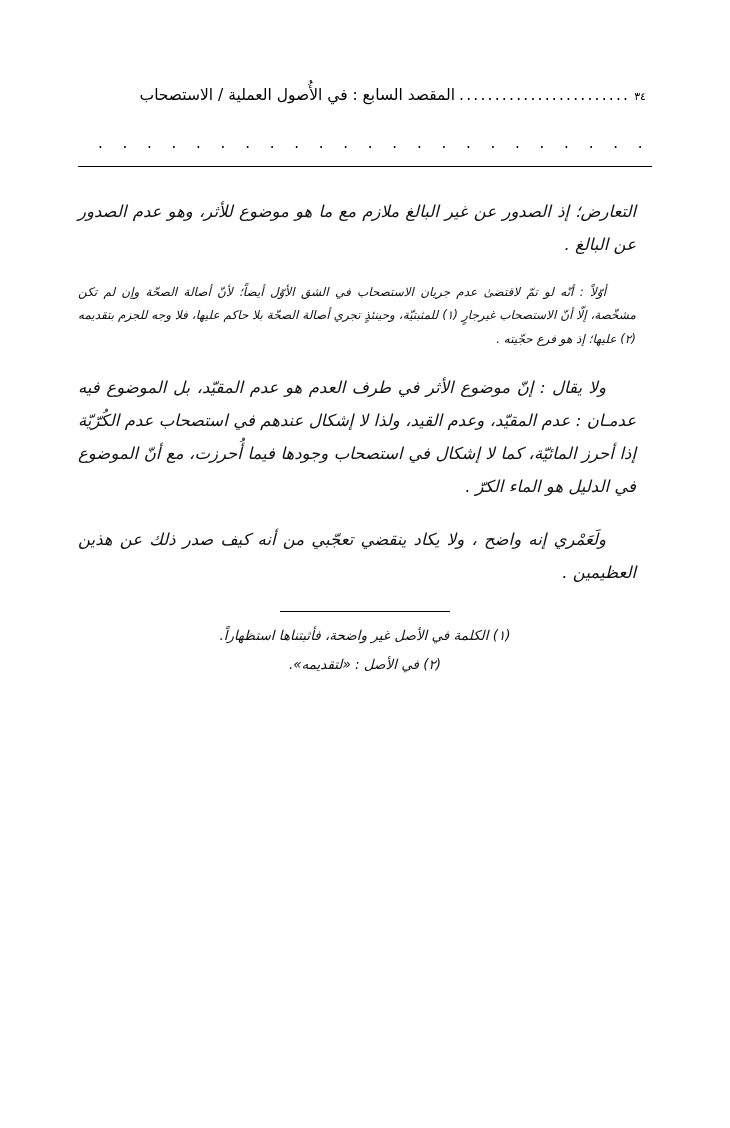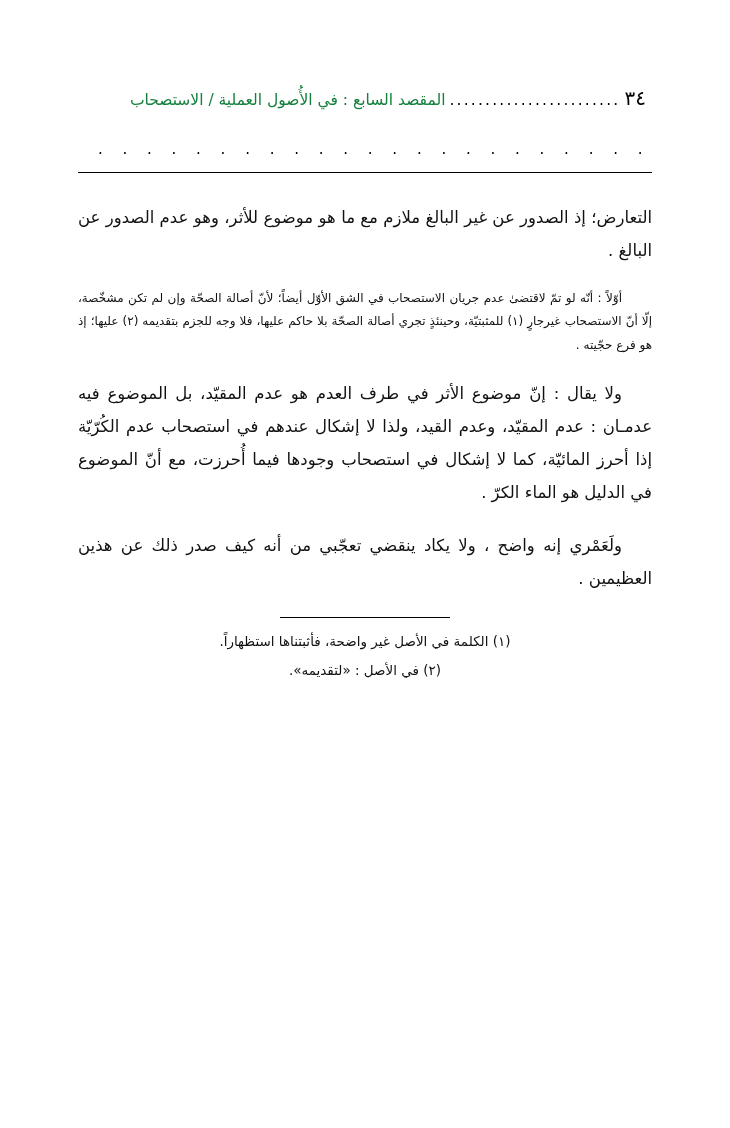--- a/index.html
+++ b/index.html
@@ -31,32 +31,32 @@
     flex-direction: row;
     align-items: baseline;
     justify-content: flex-start;
     font-size: 15.5px;
     letter-spacing: 0px;
     white-space: nowrap;
     direction: rtl;
   }
   .header-title {
     font-size: 15.5px;
-    color: #15803d;
+    color: #000000;
   }
   .header-dots {
     flex: 0 0 auto;
     font-size: 15.5px;
     letter-spacing: 2.2px;
     color: #000;
     margin: 0 4px;
     overflow: hidden;
   }
   .page-number {
-    font-size: 20px;
+    font-size: 11px;
     color: #000;
     margin-right: 6px;
   }
 
   .dot-row {
     margin-top: 30px;
     margin-right: 2px;
     font-size: 15px;
     letter-spacing: 7.5px;
     color: #000;
@@ -72,25 +72,26 @@
     width: 100%;
   }
 
   
   .body {
     margin-top: 28px;
     direction: rtl;
     text-align: justify;
   }
   p.para {
-    margin: 0 0 20px 0;
+    margin: 0 16px 20px 0;
     font-size: 16.5px;
     line-height: 2.0;
     text-align: justify;
     text-justify: inter-word;
+    font-style: italic;
   }
   p.para.indent {
     text-indent: 30px;
   }
   p.tight {
     font-size: 12px;
     line-height: 1.95;
   }
 
   
@@ -101,20 +102,21 @@
     width: 170px;
   }
   .footnotes {
     direction: rtl;
     text-align: center;
     font-size: 13.5px;
     line-height: 2.0;
   }
   .footnotes div {
     margin-bottom: 2px;
+    font-style: italic;
   }
 </style>
 </head>
 <body>
 
 <div class="page">
 
   <div class="header-line">
     <span class="page-number">٣٤</span>
     <span class="header-dots">........................</span>

